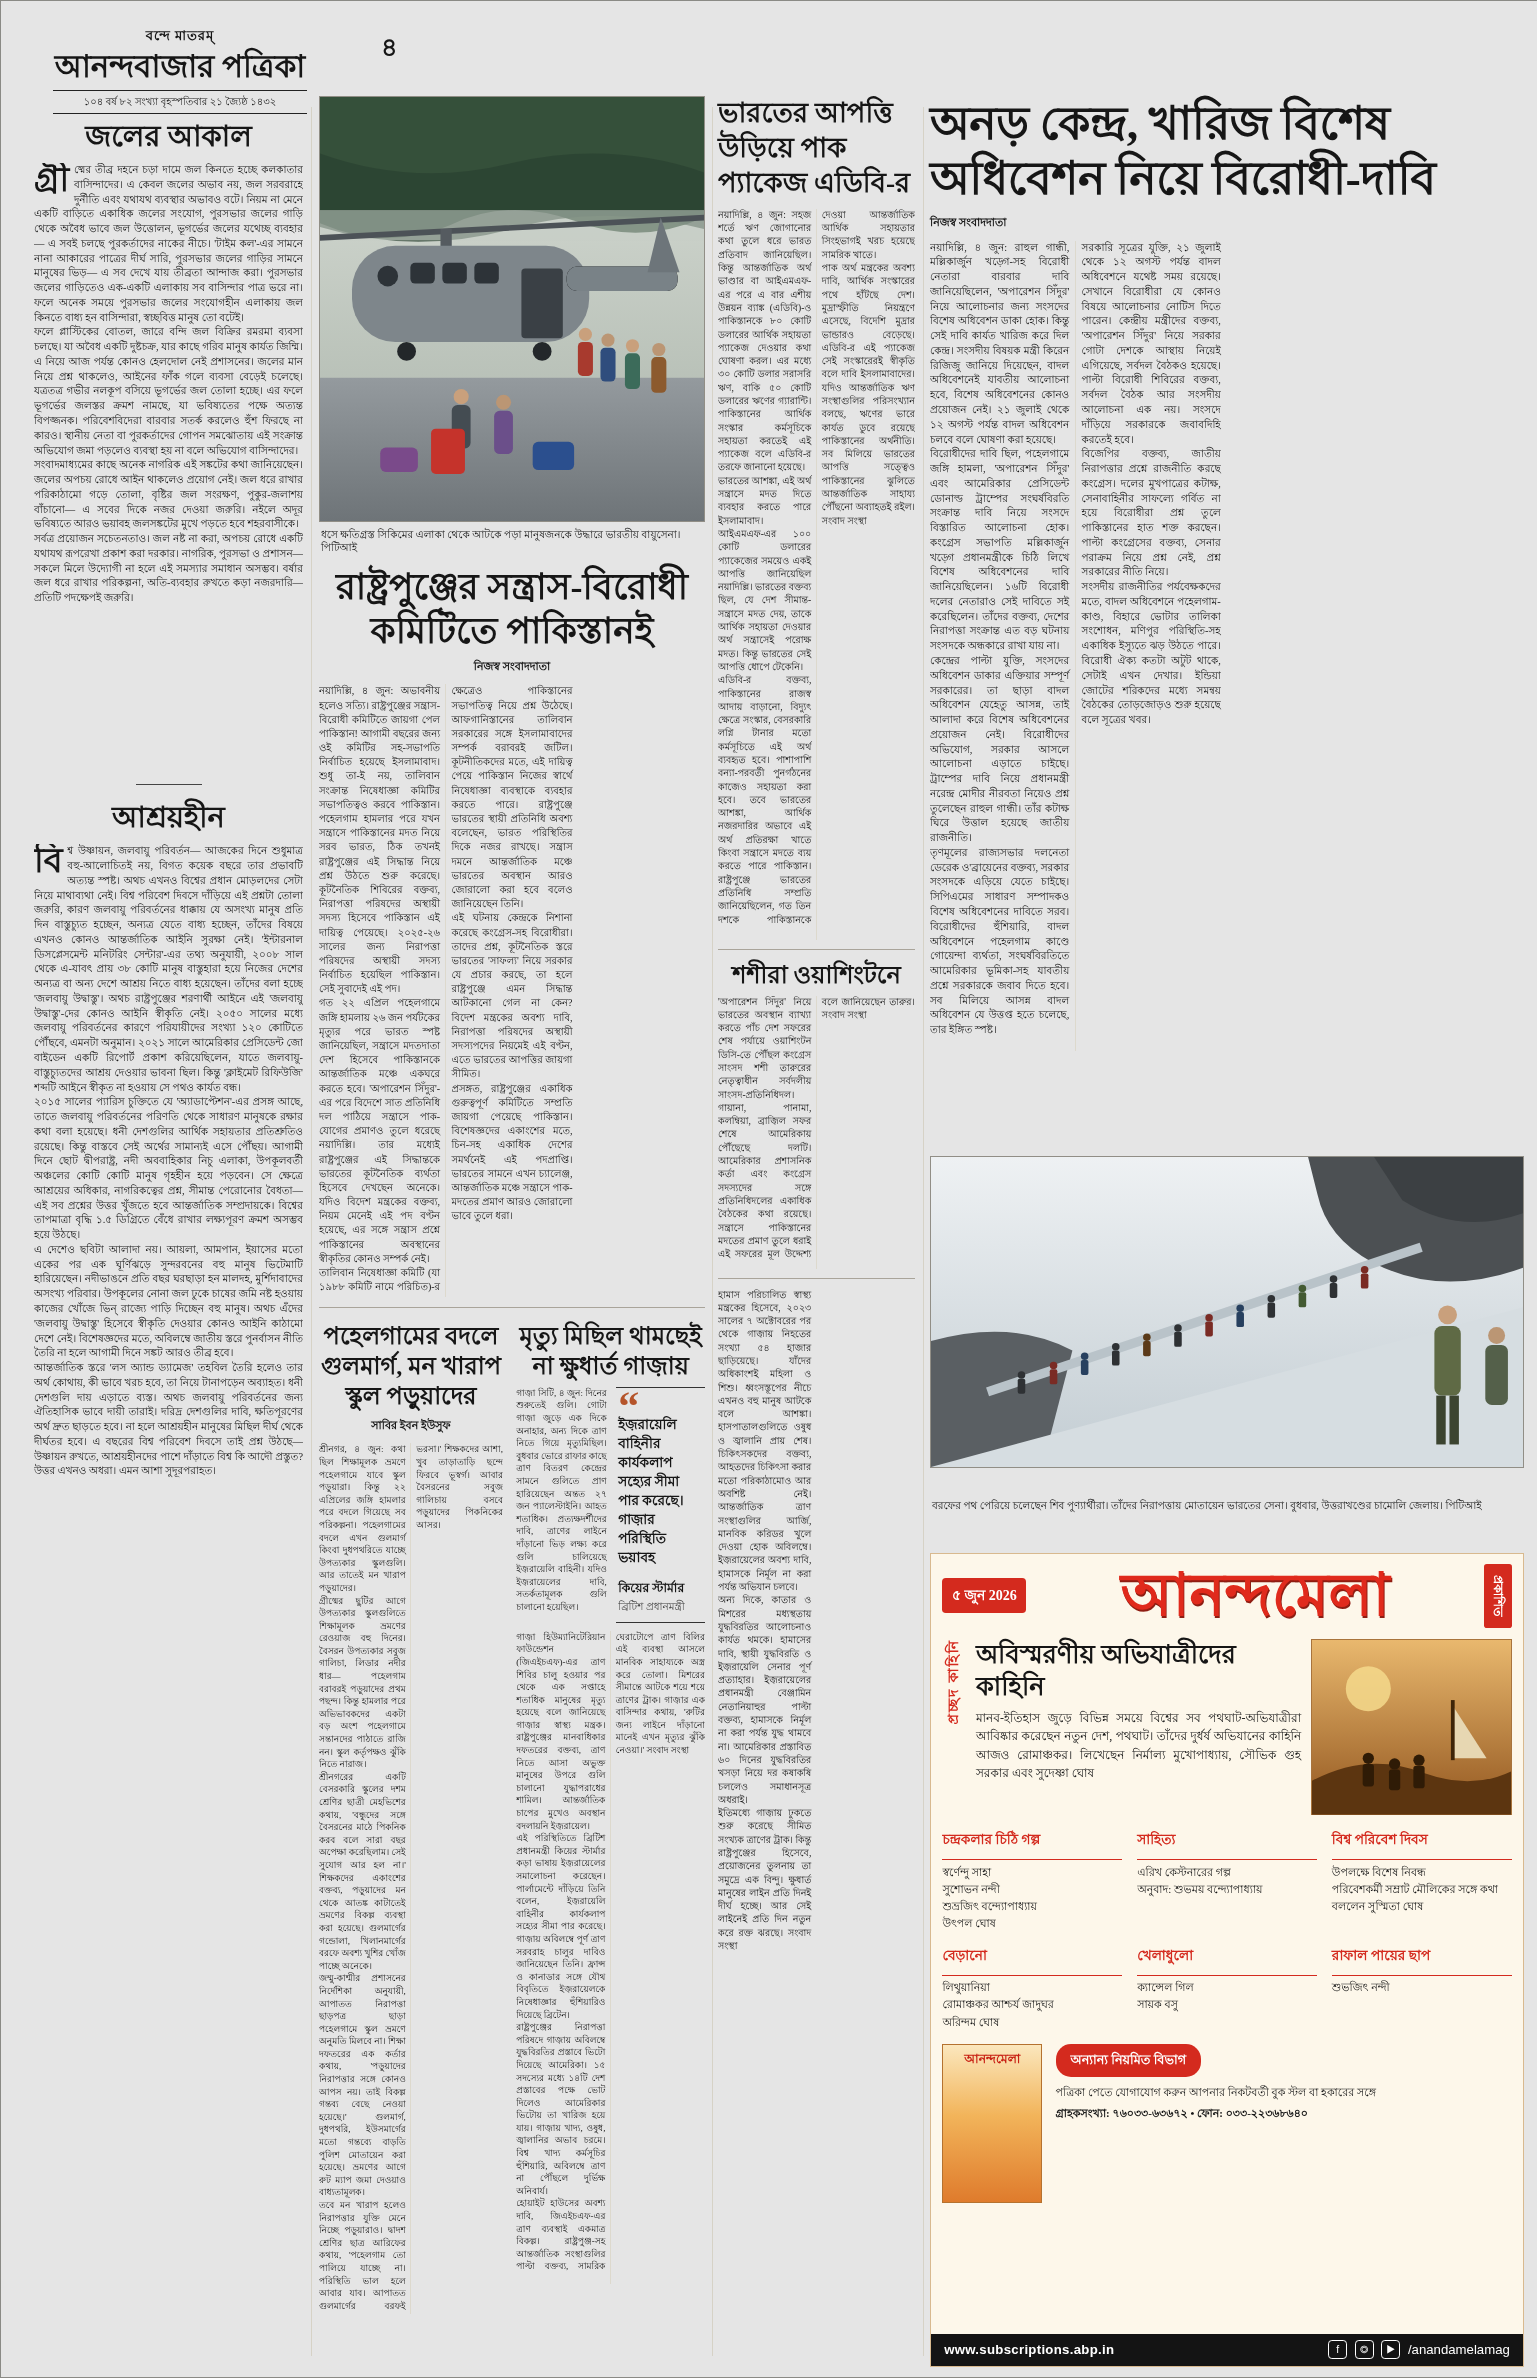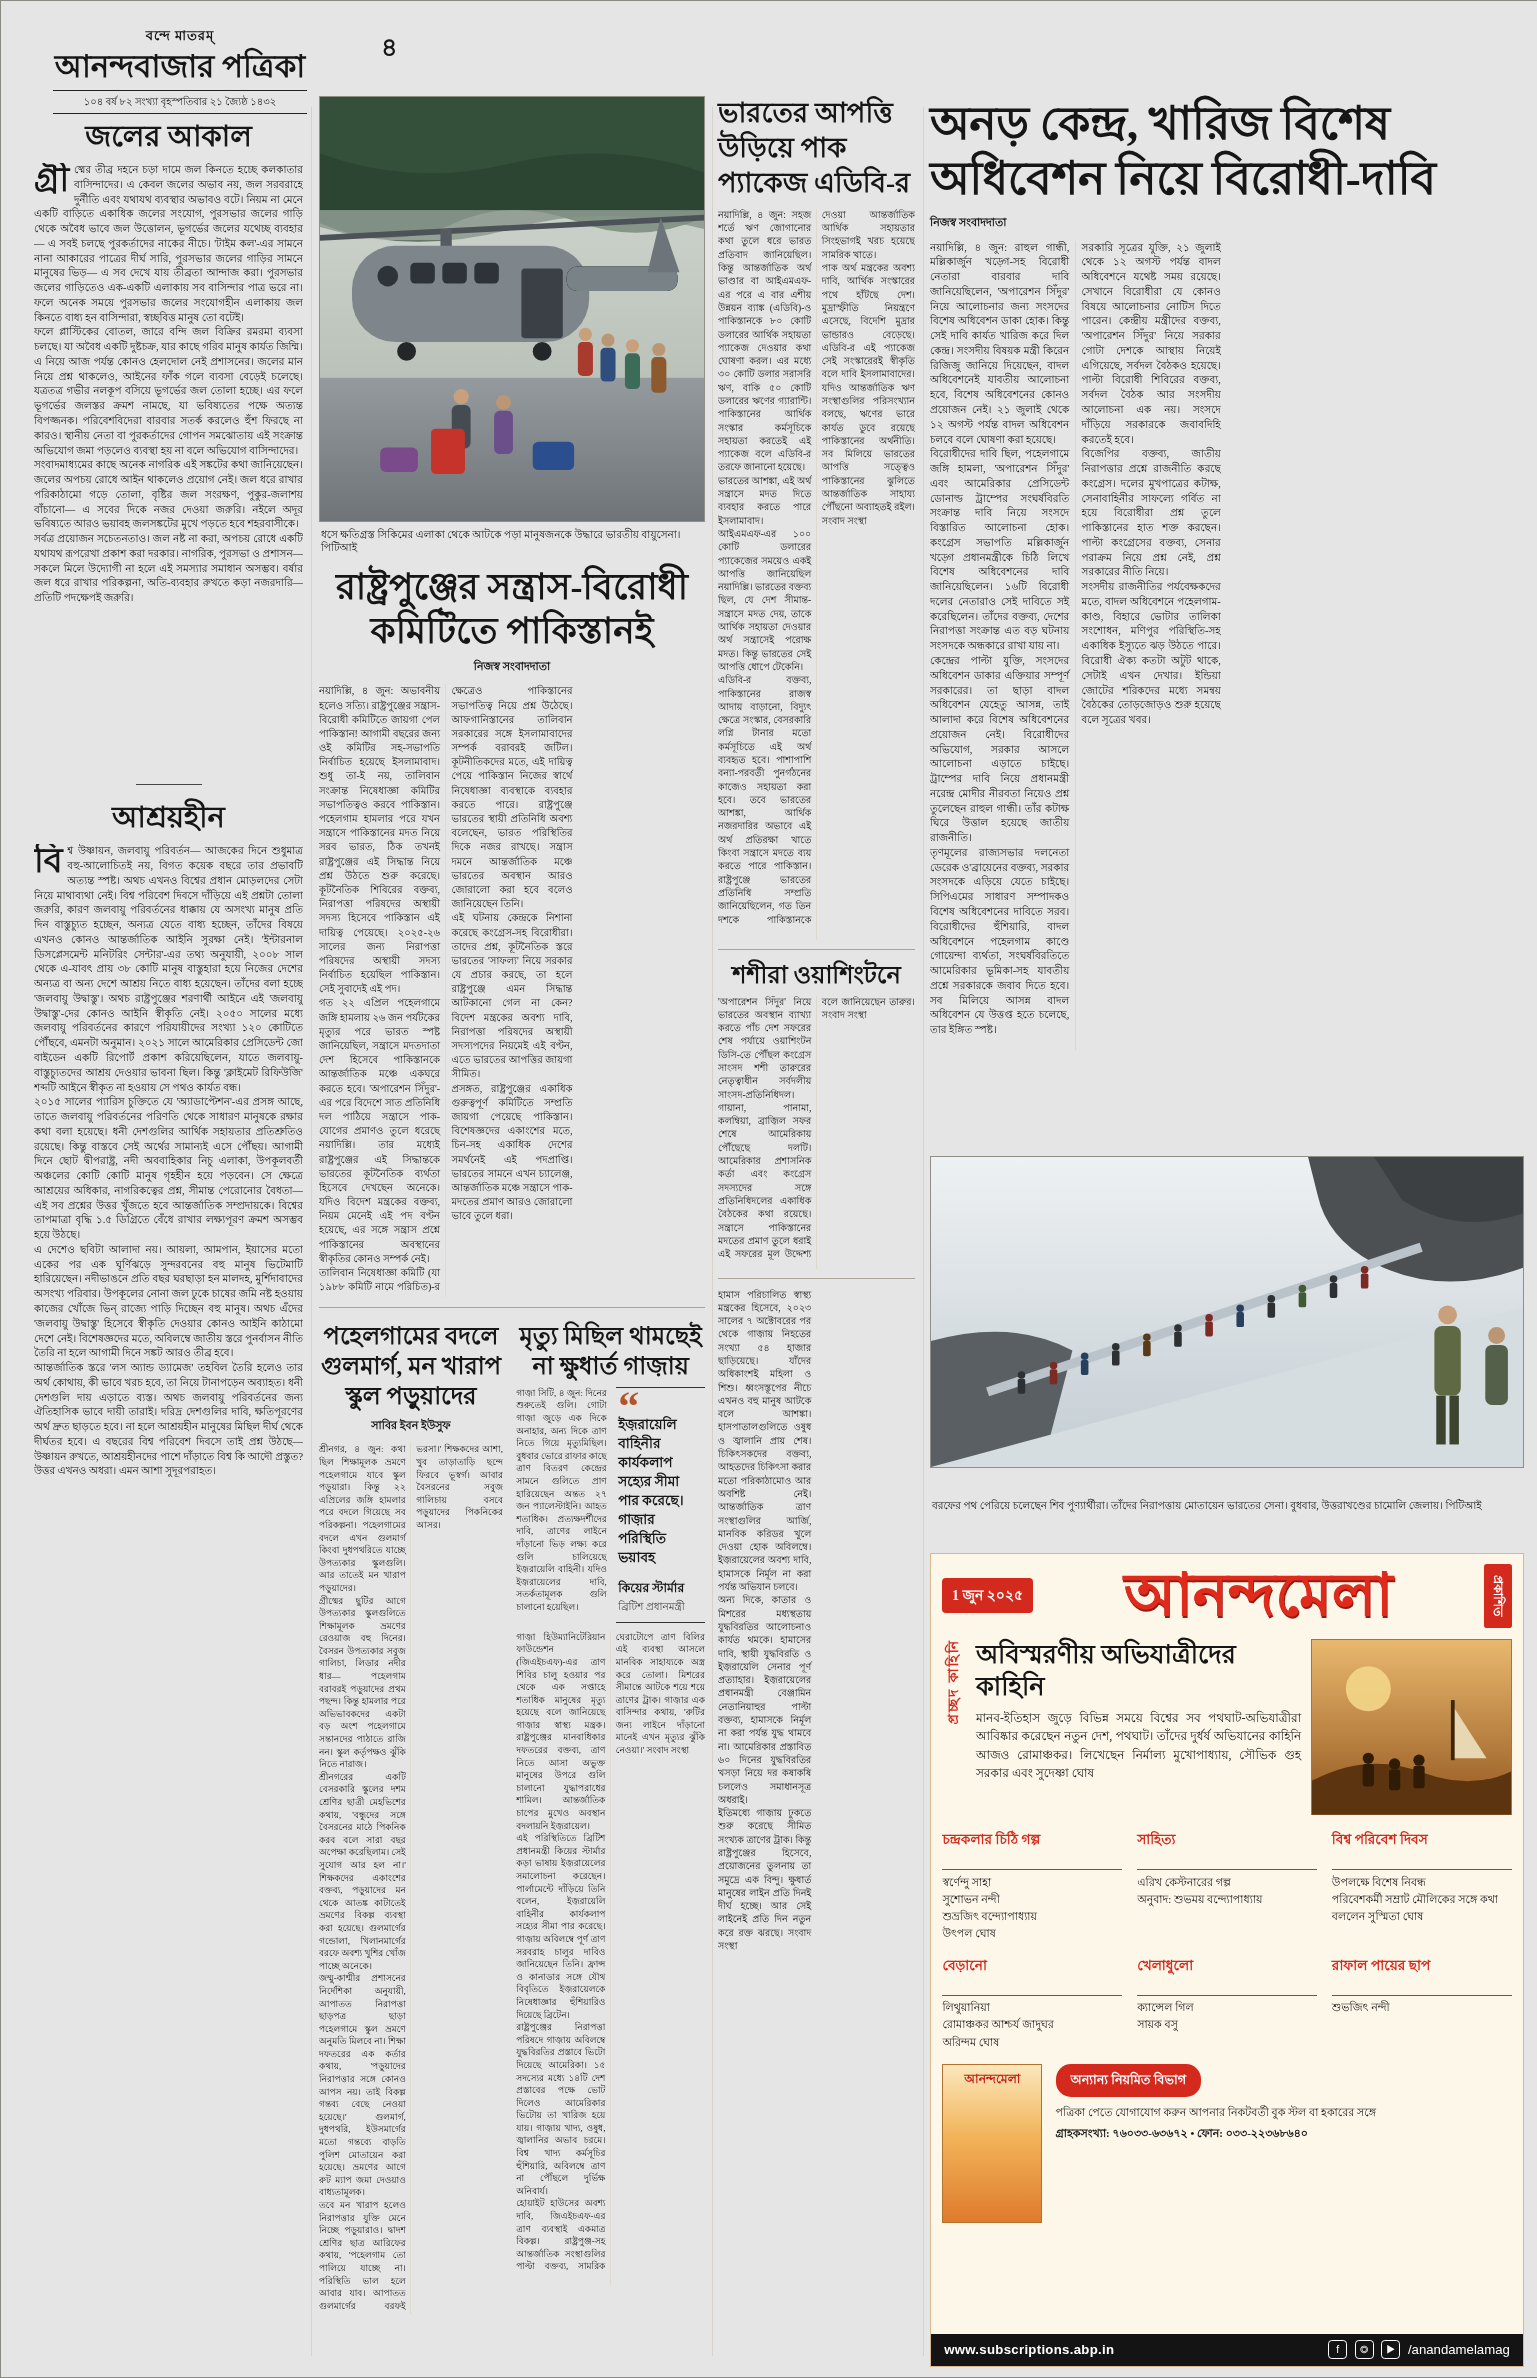--- a/index.html
+++ b/index.html
@@ -79,21 +79,21 @@
   .ad-date{background:#d42a1e;color:#fff;font-size:14px;font-weight:bold;padding:5.7px 9.5px;border-radius:3.8px;white-space:nowrap;}
   .ad-brand{flex:1;text-align:center;color:#e02a1c;font-size:59px;font-weight:900;line-height:1;text-shadow:0.9px 1.9px 0 #8f1d12;}
   .ad-ribbon{writing-mode:vertical-rl;background:#d42a1e;color:#fff;font-size:12.3px;font-weight:bold;padding:11.4px 3.8px;border-radius:2.8px;}
   .ad-lead{display:flex;gap:9.5px;margin-top:11.4px;align-items:flex-start;}
   .ad-vert{writing-mode:vertical-rl;transform:rotate(180deg);color:#d42a1e;font-weight:bold;font-size:14px;letter-spacing:1.9px;}
   .ad-lead-text{flex:1;}
   .ad-lead-title{font-size:25.6px;font-weight:900;line-height:1.25;}
   .ad-lead-para{font-size:12px;line-height:1.55;margin-top:5.7px;text-align:justify;}
   .ad-illo{width:201px;height:176px;border:1.9px solid #a9743c;}
   .ad-sections{display:grid;grid-template-columns:1fr 1fr 1fr;gap:11.4px 15px;margin-top:13.2px;}
-  .ad-sec-label{color:#d42a1e;font-weight:900;font-size:13.7px;border-bottom:0.9px solid #d42a1e;padding-bottom:17px;margin-bottom:3.8px;}
+  .ad-sec-label{color:#d42a1e;font-weight:900;font-size:13.7px;border-bottom:0.9px solid #d42a1e;padding-bottom:7px;margin-bottom:3.8px;}
   .ad-sec-items{font-size:11px;line-height:1.55;white-space:pre-line;}
   .ad-bottom{display:flex;gap:13.2px;margin-top:13.2px;align-items:flex-start;}
   .ad-cover{width:100px;height:159px;border:0.9px solid #b5722f;background:linear-gradient(180deg,#fbe7bd 0%,#f2b45a 45%,#df7b2c 100%);display:flex;justify-content:center;padding-top:5.7px;}
   .ad-cover span{color:#c81f12;font-size:12.3px;font-weight:900;}
   .ad-bottom-right{flex:1;}
   .ad-regular{display:inline-block;background:#d42a1e;color:#fff;border-radius:15px;padding:6px 15px;font-size:12.8px;font-weight:bold;}
   .ad-note{font-size:11px;margin-top:7.6px;line-height:1.5;}
   .ad-phone{font-size:11px;font-weight:bold;margin-top:3.8px;}
   .ad-footer{position:absolute;left:0;right:0;bottom:0;background:#141414;color:#fff;display:flex;justify-content:space-between;align-items:center;padding:6.6px 13.2px;font-size:13.2px;font-family:"Liberation Sans",sans-serif;}
   .ad-site{font-weight:bold;letter-spacing:0.3px;}
@@ -310,21 +310,21 @@
           <rect x="550" y="254" width="10" height="52" fill="#3c4430"></rect>
           <circle cx="600" cy="190" r="9" fill="#bb9674"></circle>
           <rect x="588" y="200" width="24" height="64" rx="7" fill="#54604a"></rect>
         </g>
       </svg>
     </figure>
     <figcaption class="caption cap-trek">বরফের পথ পেরিয়ে চলেছেন শিব পুণ্যার্থীরা। তাঁদের নিরাপত্তায় মোতায়েন ভারতের সেনা। বুধবার, উত্তরাখণ্ডের চামোলি জেলায়। পিটিআই</figcaption>
 
     <aside class="ad">
       <div class="ad-top">
-        <span class="ad-date">1 জুন ২০২৫</span>
+        <span class="ad-date">৫ জুন 2026</span>
         <span class="ad-brand">আনন্দমেলা</span>
         <span class="ad-ribbon">প্রকাশিত</span>
       </div>
       <div class="ad-lead">
         <span class="ad-vert">প্রচ্ছদ কাহিনি</span>
         <div class="ad-lead-text">
           <div class="ad-lead-title">অবিস্মরণীয় অভিযাত্রীদের কাহিনি</div>
           <div class="ad-lead-para">মানব-ইতিহাস জুড়ে বিভিন্ন সময়ে বিশ্বের সব পথঘাট-অভিযাত্রীরা আবিষ্কার করেছেন নতুন দেশ, পথঘাট। তাঁদের দুর্ধর্ষ অভিযানের কাহিনি আজও রোমাঞ্চকর। লিখেছেন নির্মাল্য মুখোপাধ্যায়, সৌভিক গুহ সরকার এবং সুদেষ্ণা ঘোষ</div>
         </div>
         <div class="ad-illo">

